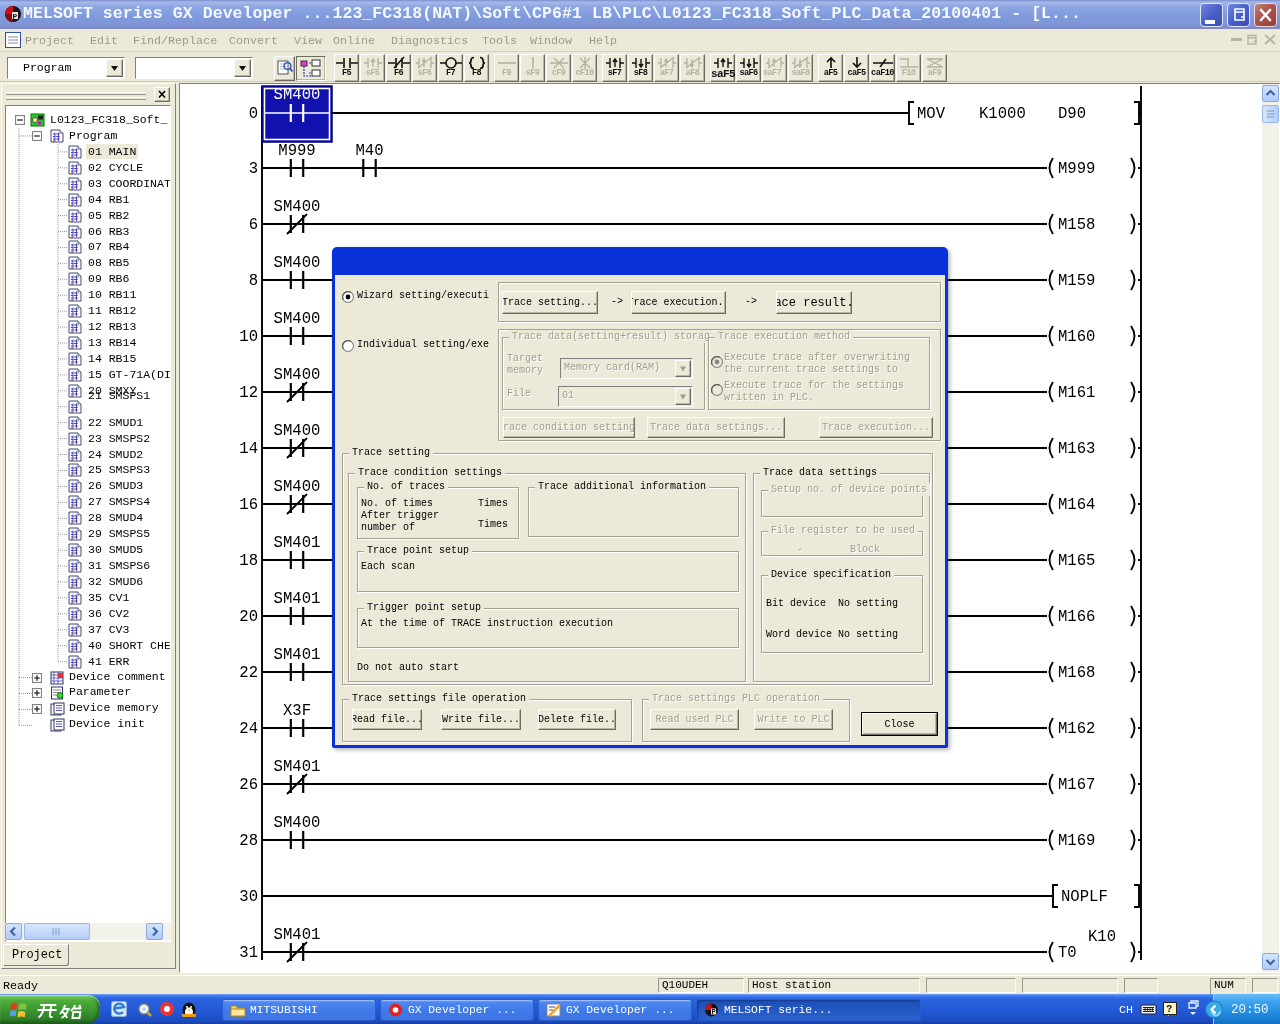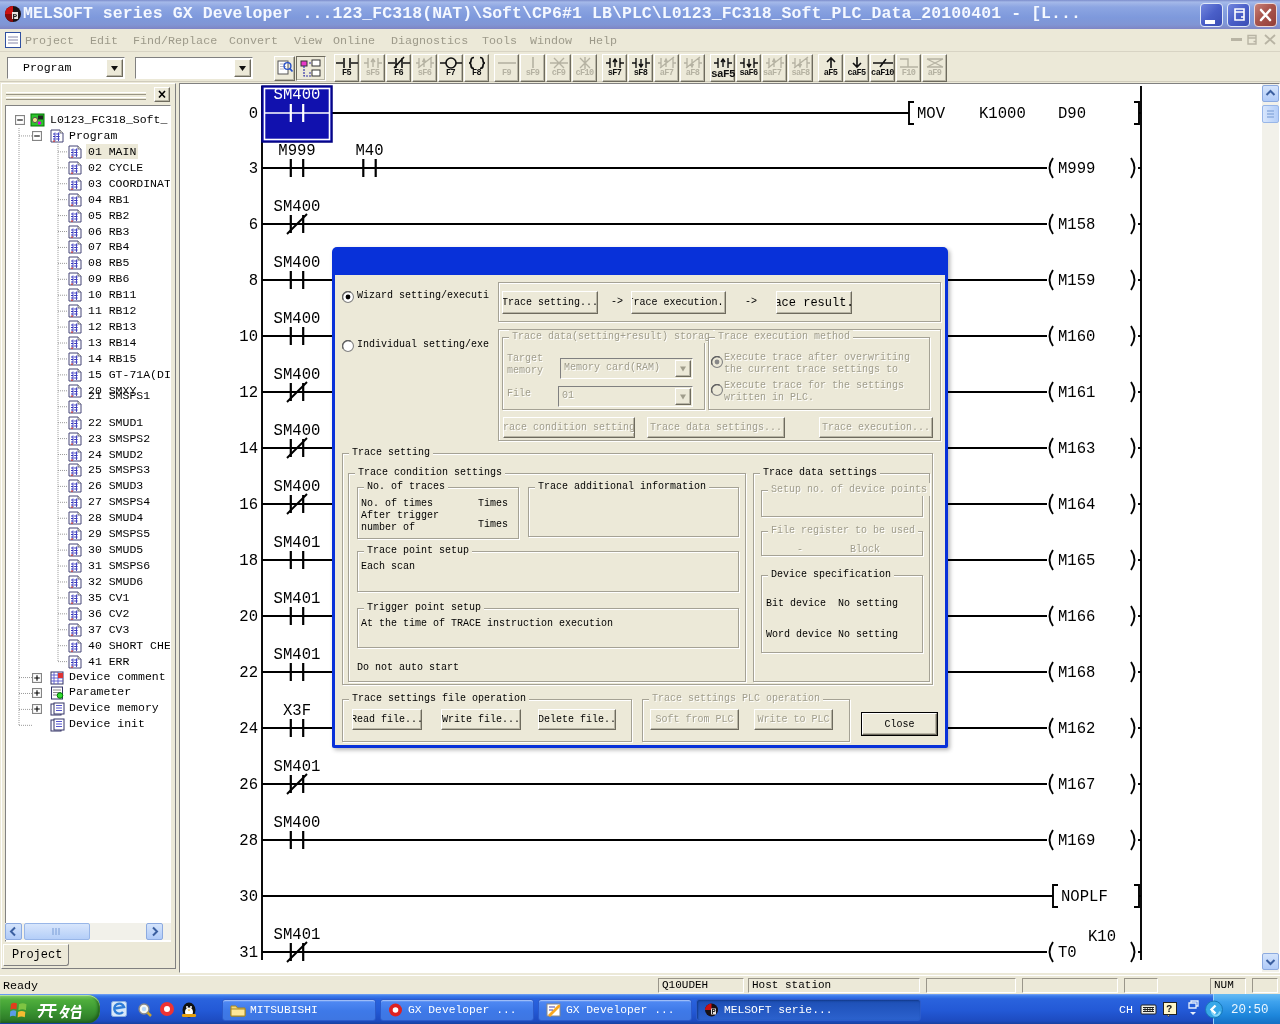--- a/index.html
+++ b/index.html
@@ -889,21 +889,21 @@
       <div class="abs raised" style="left:106px;top:434px;width:80px;height:21px;overflow:hidden;display:flex;justify-content:center;align-items:center;font-size:10px;">
         <span style="white-space:pre;flex:none">Write file...</span>
       </div>
       <div class="abs raised" style="left:203px;top:434px;width:78px;height:21px;overflow:hidden;display:flex;justify-content:center;align-items:center;font-size:10px;">
         <span style="white-space:pre;flex:none">Delete file..</span>
       </div>
       <div class="grp" style="left:307px;top:424px;width:208px;height:43px">
         <div class="grplbl gray">Trace settings PLC operation</div>
       </div>
       <div class="abs raised" style="left:315px;top:434px;width:89px;height:21px;overflow:hidden;display:flex;justify-content:center;align-items:center;font-size:10px;color:#A09D8C;text-shadow:1px 1px 0 #fff;">
-        <span style="white-space:pre;flex:none">Soft from PLC</span>
+        <span style="white-space:pre;flex:none">Read used PLC</span>
       </div>
       <div class="abs raised" style="left:419px;top:434px;width:79px;height:21px;overflow:hidden;display:flex;justify-content:center;align-items:center;font-size:10px;color:#A09D8C;text-shadow:1px 1px 0 #fff;">
         <span style="white-space:pre;flex:none">Write to PLC</span>
       </div>
       <div class="abs raised" style="left:527px;top:438px;width:75px;height:22px;outline:1.6px solid #000;overflow:hidden;display:flex;justify-content:center;align-items:center;font-size:10px;">
         <span style="white-space:pre;flex:none">Close</span>
       </div>
 </div>
 </div>
 <div class="abs" style="left:0;top:975px;width:1280px;height:19px;background:#ECE9D8;border-top:1px solid #FFFFFF">

